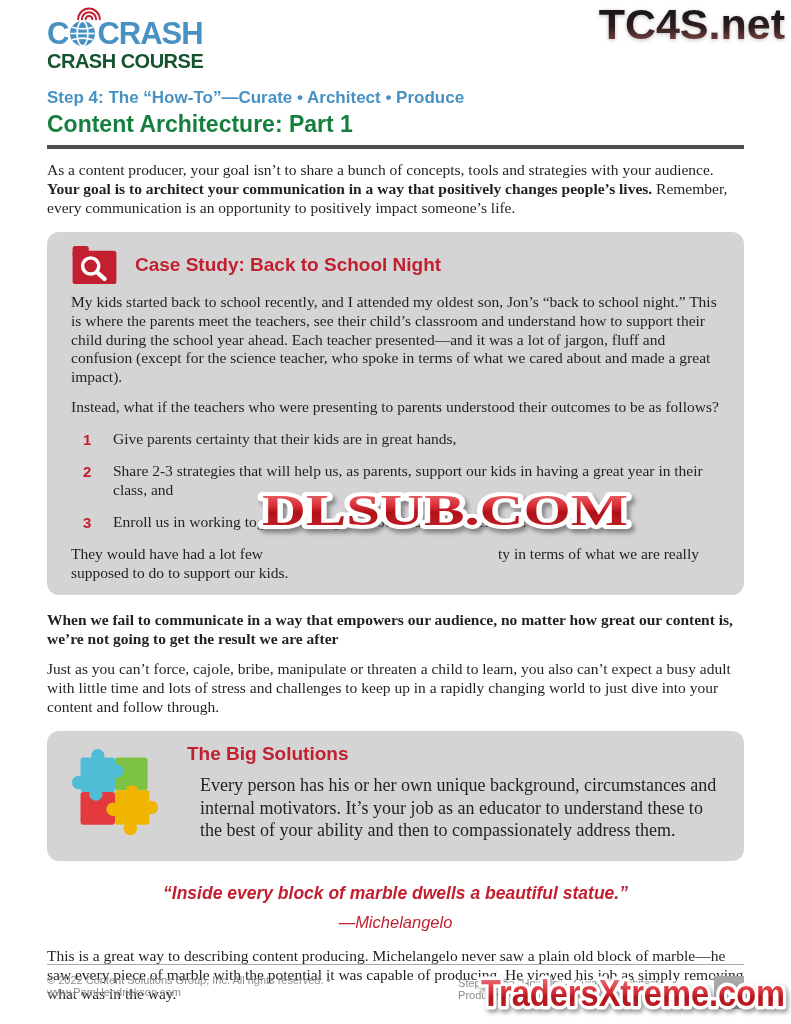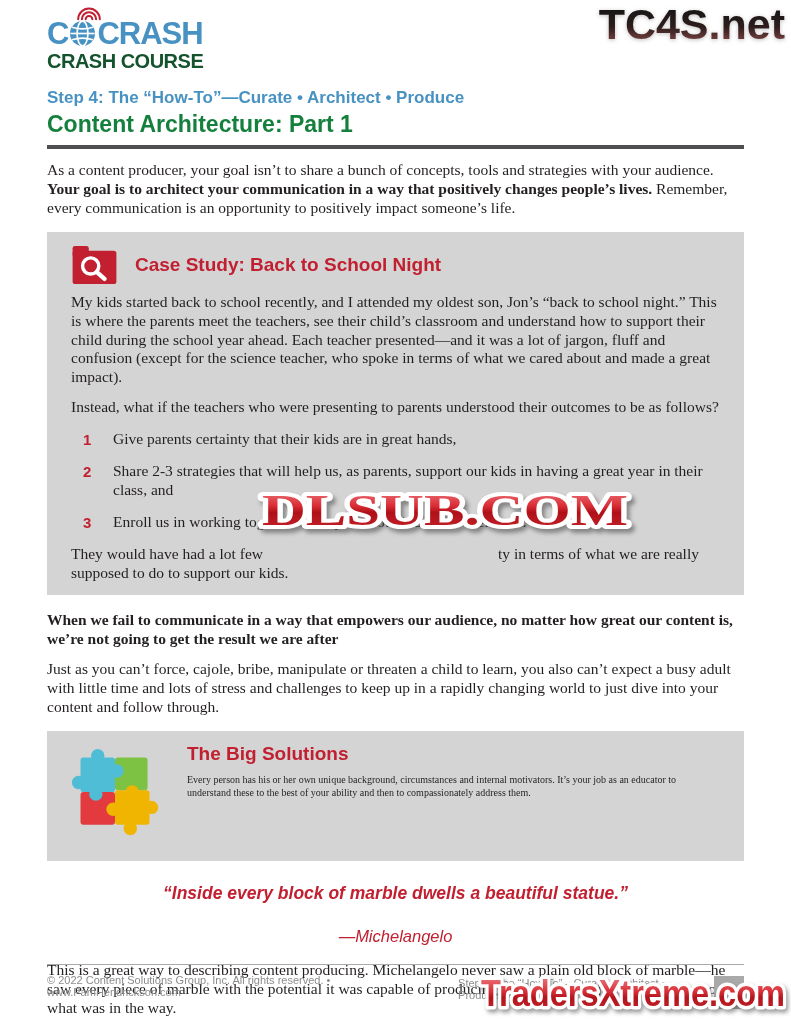--- a/index.html
+++ b/index.html
@@ -26,42 +26,42 @@
   .page-title { margin-top:3px; font-family:"Liberation Sans",sans-serif; font-weight:bold;
     font-size:23px; color:#15803d; }
   .title-rule { margin-top:7px; height:4px; background:#4f4f51; }
 
   
   .para { margin-top:12px; font-size:15.5px; line-height:1.22; }
   .para b { font-weight:bold; }
   .bold-para { margin-top:15px; font-size:15.5px; line-height:1.25; font-weight:bold; }
 
   
-  .graybox { background:#d4d4d4; margin-top:14px; }
+  .graybox { background:#d4d4d4; margin-top:14px;border-radius:12px; }
   .case-box { padding:10px 24px 12px 24px; }
   .case-header { display:flex; align-items:center; gap:17px; padding-top:3px; }
   .box-title { font-family:"Liberation Sans",sans-serif; font-weight:bold; font-size:19px; color:#c22031; }
   .case-box .para:first-of-type { margin-top:8px; }
   .case-box .para { margin-top:11px; }
   .numlist { margin:13px 0 0 12px; }
   .numitem { display:flex; gap:18px; margin-bottom:13px; }
   .numitem .num { font-family:"Liberation Sans",sans-serif; font-weight:bold; font-size:15px;
     color:#c22031; width:12px; flex:0 0 12px; padding-top:1px; }
   .numitem .txt { font-size:15.5px; line-height:1.22; }
   .closing { margin-top:8px; font-size:15.5px; line-height:1.22; position:relative; }
   .gap-spacer { display:inline-block; width:235px; }
 
   .takeaway-box { padding:12px 24px 14px 22px; display:flex; gap:26px; }
   .tk-icon { flex:0 0 92px; padding-top:2px; }
-  .tk-body-text { margin-top:9px; font-size:10px; line-height:1.25; max-width:555px; }
+  .tk-body-text { margin-top:9px; font-size:18px; line-height:1.25; max-width:555px;margin-left:13px; }
 
   
   .quote { margin-top:22px; text-align:center; font-family:"Liberation Sans",sans-serif;
     font-weight:bold; font-style:italic; font-size:17.5px; color:#c22031; }
-  .quote-attr { margin-top:23px; text-align:center; font-family:"Liberation Sans",sans-serif;
+  .quote-attr { margin-top:9px; text-align:center; font-family:"Liberation Sans",sans-serif;
     font-style:italic; font-size:16.5px; color:#c22031; }
 
   
   .footer { position:absolute; left:47px; right:47px; top:964px; border-top:1px solid #aaa;
     padding-top:9px; display:flex; justify-content:space-between; align-items:flex-start;
     font-family:"Liberation Sans",sans-serif; font-size:11px; color:#8c8c8c; }
   .footer-right { display:flex; align-items:flex-start; gap:10px; }
   .footer-section { padding-top:3px; }
   .page-badge { width:31px; height:33px; background:#a9a9a9; color:#fff; font-weight:bold;
     font-size:14px; display:flex; align-items:center; justify-content:center; margin-top:2px; }

